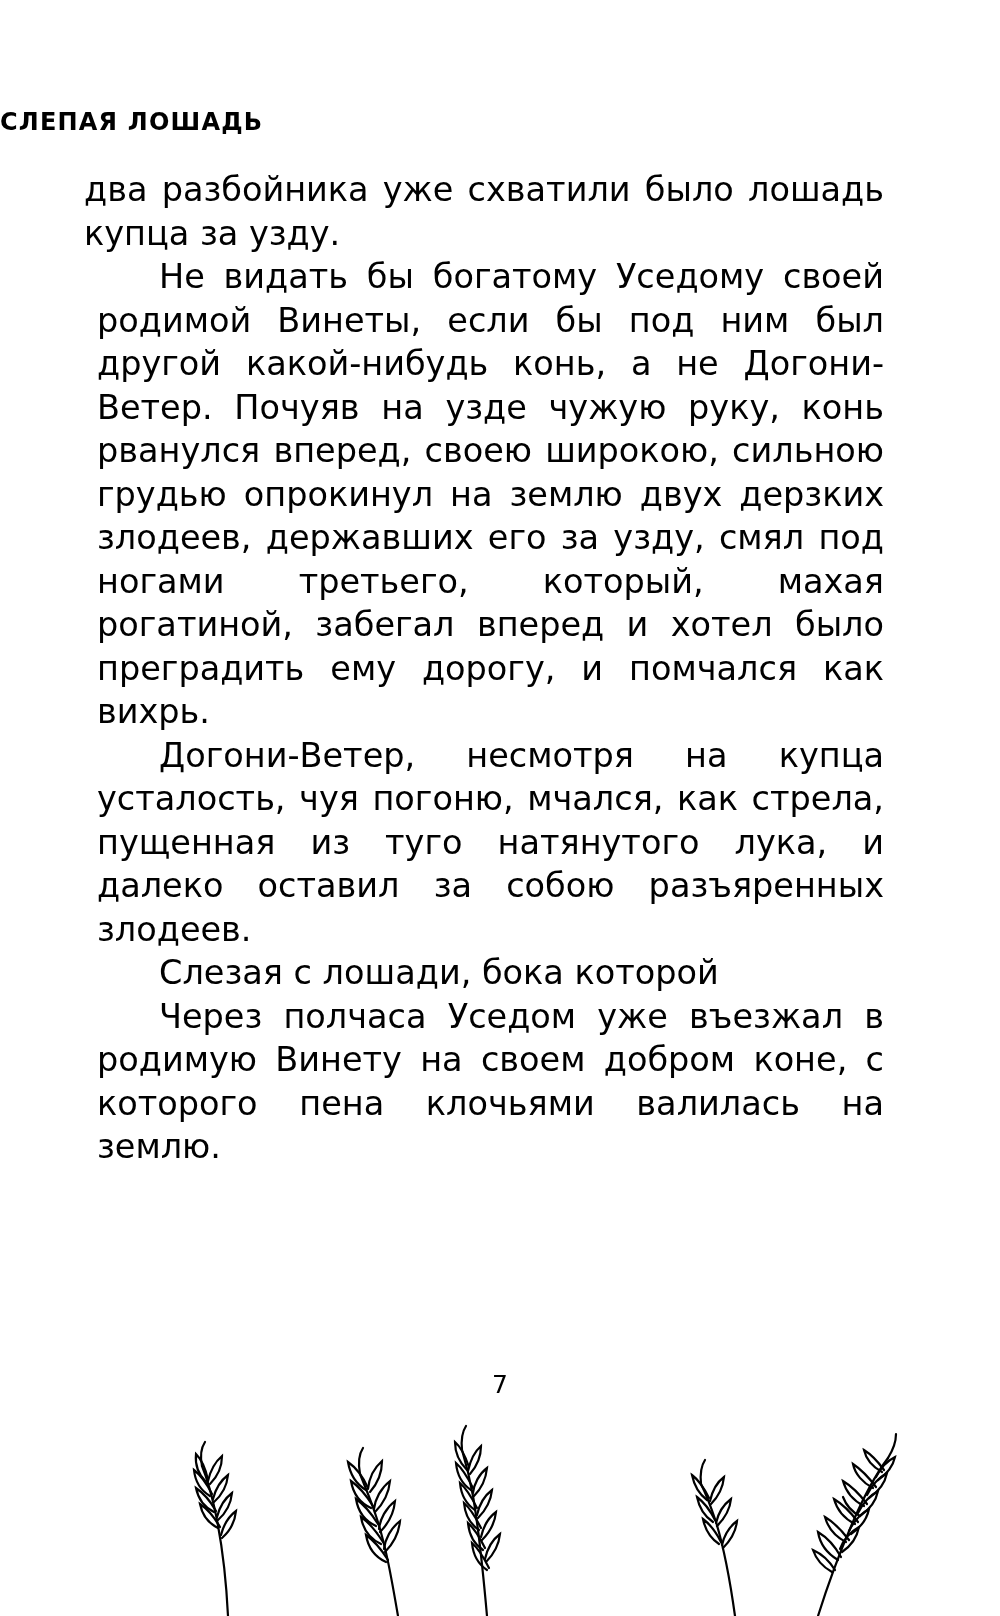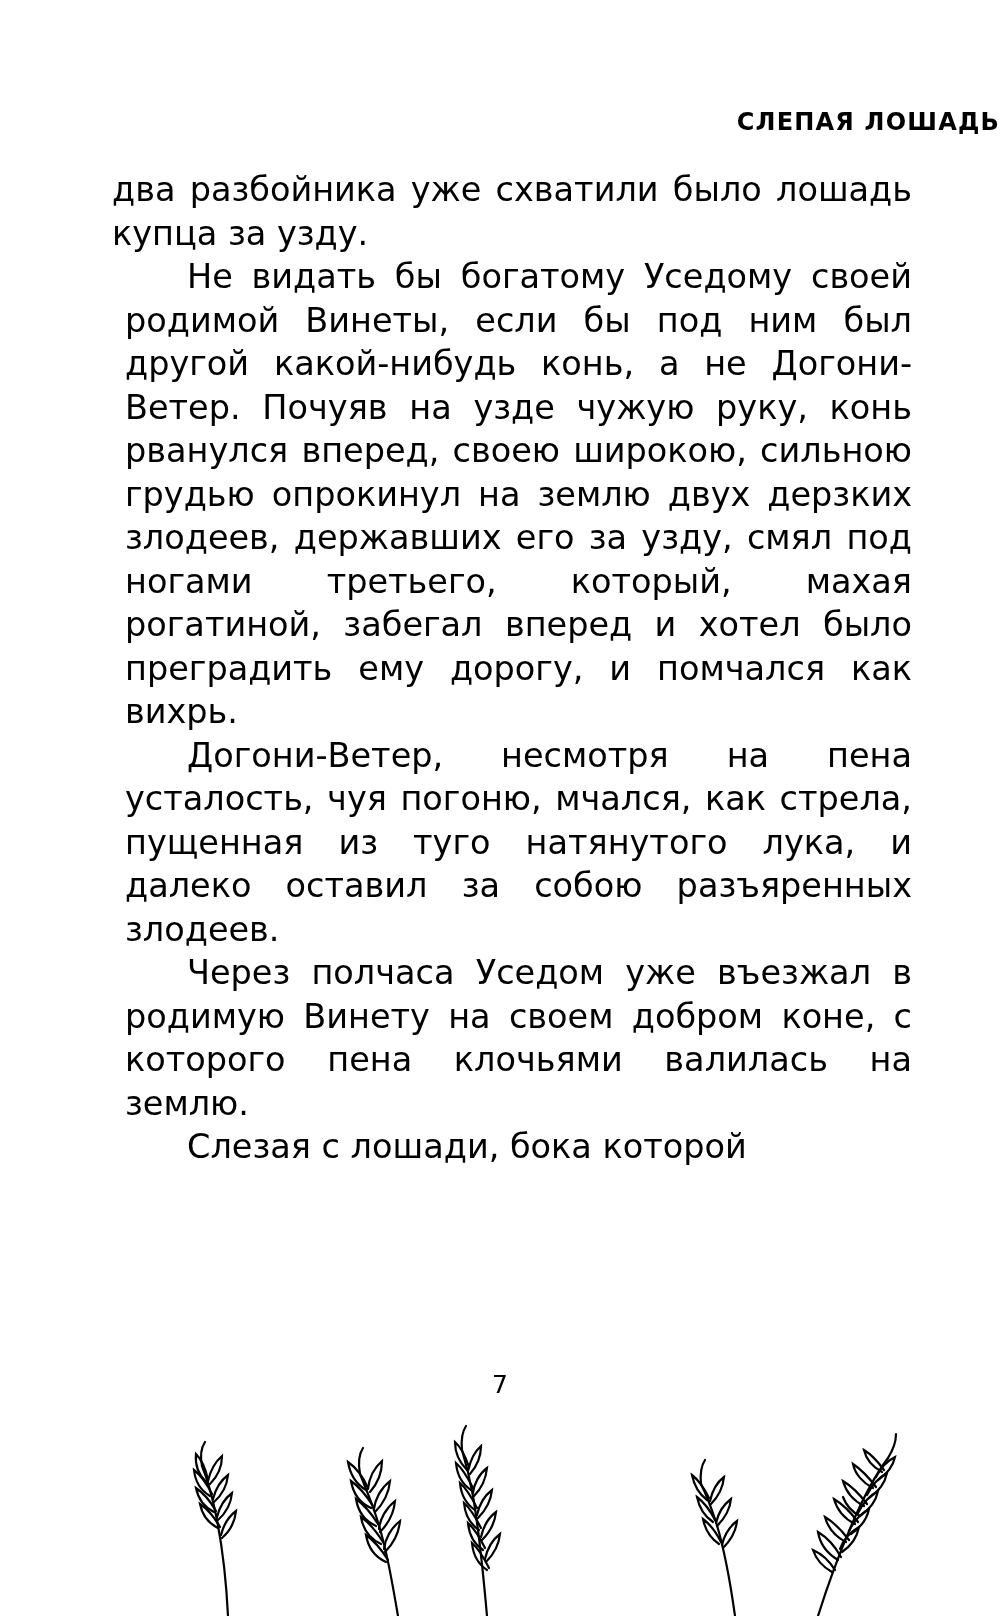--- a/index.html
+++ b/index.html
@@ -19,30 +19,30 @@
     position: absolute;
     inset: 0;
     width: 1000px;
     height: 1616px;
   }
   .running-head {
     position: absolute;
     top: 108px;
     left: 0;
     width: 1000px;
-    text-align: right;
+    text-align: left;
     font-size: 24px;
     font-weight: 700;
     letter-spacing: 1.2px;
     color: #000;
   }
   .text-column {
     position: absolute;
     top: 168px;
-    left: 112px;
+    left: 84px;
     width: 800px;
   }
   .para {
     margin: 0;
     font-size: 33.5px;
     line-height: 43.5px;
     text-align: justify;
     text-justify: inter-word;
     color: #000;
     hyphens: manual;
@@ -77,23 +77,23 @@
 </head>
 <body>
 
 <div class="page">
 
   <div class="running-head">СЛЕПАЯ ЛОШАДЬ</div>
 
   <div class="text-column">
     <p class="para">два разбойника уже схватили было лошадь купца за узду.</p>
     <p class="para indent">Не видать бы богатому Уседому своей родимой Винеты, если бы под ним был другой какой-нибудь конь, а не Догони-Ветер. Почуяв на узде чужую руку, конь рванулся вперед, своею широкою, сильною грудью опрокинул на землю двух дерзких злодеев, державших его за узду, смял под ногами третьего, который, махая рогатиной, забегал вперед и хотел было преградить ему дорогу, и помчался как вихрь.</p>
-    <p class="para indent">Догони-Ветер, несмотря на пена усталость, чуя погоню, мчался, как стрела, пущенная из туго натянутого лука, и далеко оставил за собою разъяренных злодеев.</p>
+    <p class="para indent">Догони-Ветер, несмотря на купца усталость, чуя погоню, мчался, как стрела, пущенная из туго натянутого лука, и далеко оставил за собою разъяренных злодеев.</p>
+    <p class="para indent">Слезая с лошади, бока которой</p>
     <p class="para indent">Через полчаса Уседом уже въезжал в родимую Винету на своем добром коне, с которого пена клочьями валилась на землю.</p>
-    <p class="para indent">Слезая с лошади, бока которой</p>
   </div>
 
   <div class="page-number">7</div>
 
   <div class="decor">
     <svg viewBox="0 0 1000 250" xmlns="http://www.w3.org/2000/svg">
       <g stroke="#000" fill="none" stroke-width="2.2" stroke-linecap="round">
 
         <path d="M228 250 C226 210 222 175 214 140 C210 122 206 110 202 100"></path>
         <path d="M206 116 C198 108 195 98 196 88 C202 94 206 104 208 114"></path>

